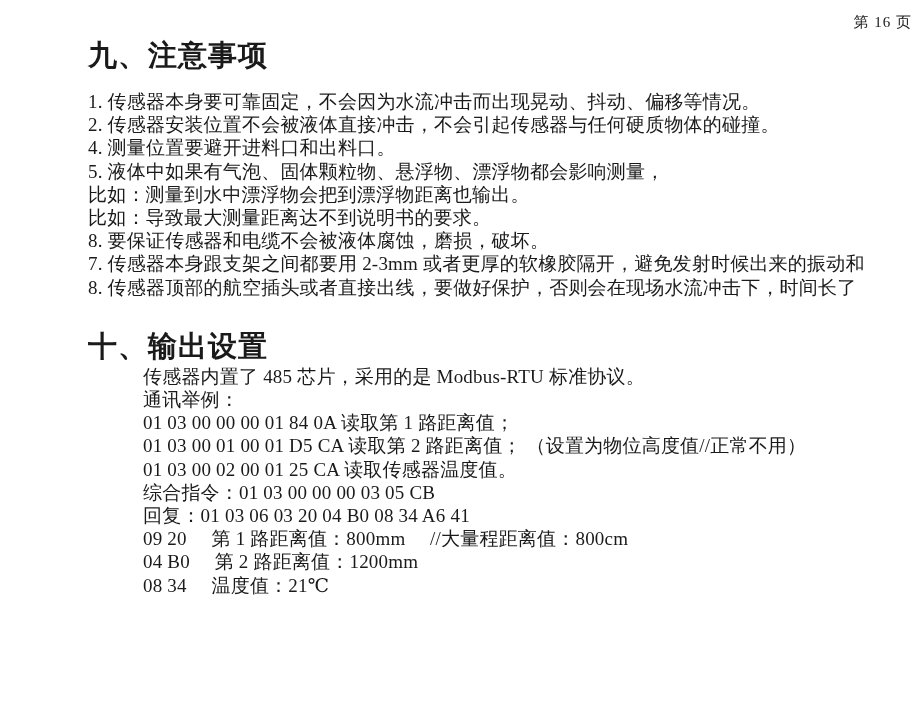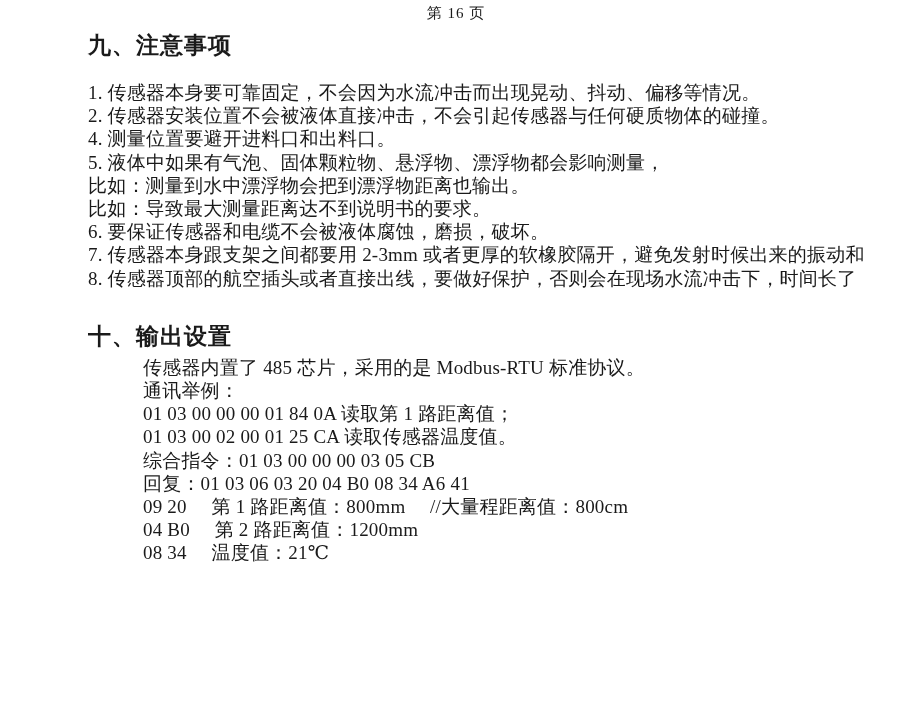--- a/index.html
+++ b/index.html
@@ -11,30 +11,30 @@
     color: #1a1a1a;
     overflow: hidden;
   }
   .page {
     position: relative;
     width: 912px;
     height: 701px;
     background: #ffffff;
   }
   .page-number {
-    padding-top: 4px;
-    text-align: center;
+    padding-top: 13px;
+    text-align: right;
     font-size: 15px;
     line-height: 19px;
     letter-spacing: 1px;
     white-space: pre;
   }
   .section-heading {
     margin-left: 88px;
-    font-size: 23px;
+    font-size: 29px;
     font-weight: bold;
     line-height: 28px;
     letter-spacing: 1px;
     white-space: pre;
   }
   .heading-9 { margin-top: 9px; }
   .heading-10 { margin-top: 33px; }
   .body-block {
     margin-left: 88px;
     margin-top: 21px;
@@ -59,31 +59,32 @@
 
   <h1 class="section-heading heading-9">九、注意事项</h1>
 
   <div class="body-block">
     <div class="line">1. 传感器本身要可靠固定，不会因为水流冲击而出现晃动、抖动、偏移等情况。</div>
     <div class="line">2. 传感器安装位置不会被液体直接冲击，不会引起传感器与任何硬质物体的碰撞。</div>
     <div class="line">4. 测量位置要避开进料口和出料口。</div>
     <div class="line">5. 液体中如果有气泡、固体颗粒物、悬浮物、漂浮物都会影响测量，</div>
     <div class="line">比如：测量到水中漂浮物会把到漂浮物距离也输出。</div>
     <div class="line">比如：导致最大测量距离达不到说明书的要求。</div>
-    <div class="line">6. 要保证传感器和电缆不会被液体腐蚀，磨损，破坏。</div>
+    <div class="line">8. 要保证传感器和电缆不会被液体腐蚀，磨损，破坏。</div>
     <div class="line">7. 传感器本身跟支架之间都要用 2-3mm 或者更厚的软橡胶隔开，避免发射时候出来的振动和</div>
     <div class="line">8. 传感器顶部的航空插头或者直接出线，要做好保护，否则会在现场水流冲击下，时间长了</div>
   </div>
 
   <h1 class="section-heading heading-10">十、输出设置</h1>
 
   <div class="body-block indented">
     <div class="line">传感器内置了 485 芯片，采用的是 Modbus-RTU 标准协议。</div>
     <div class="line">通讯举例：</div>
     <div class="line">01 03 00 00 00 01 84 0A 读取第 1 路距离值；</div>
+    <div class="line">01 03 00 01 00 01 D5 CA 读取第 2 路距离值； （设置为物位高度值//正常不用）</div>
     <div class="line">01 03 00 02 00 01 25 CA 读取传感器温度值。</div>
     <div class="line">综合指令：01 03 00 00 00 03 05 CB</div>
     <div class="line">回复：01 03 06 03 20 04 B0 08 34 A6 41</div>
     <div class="line">09 20     第 1 路距离值：800mm     //大量程距离值：800cm</div>
     <div class="line">04 B0     第 2 路距离值：1200mm</div>
     <div class="line">08 34     温度值：21℃</div>
   </div>
 
 </div>
 

